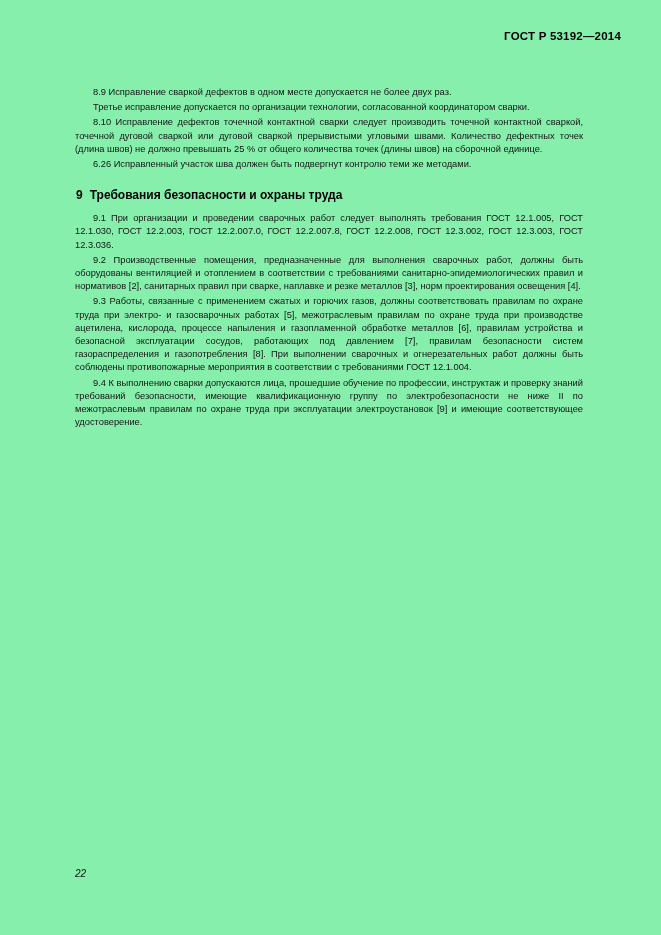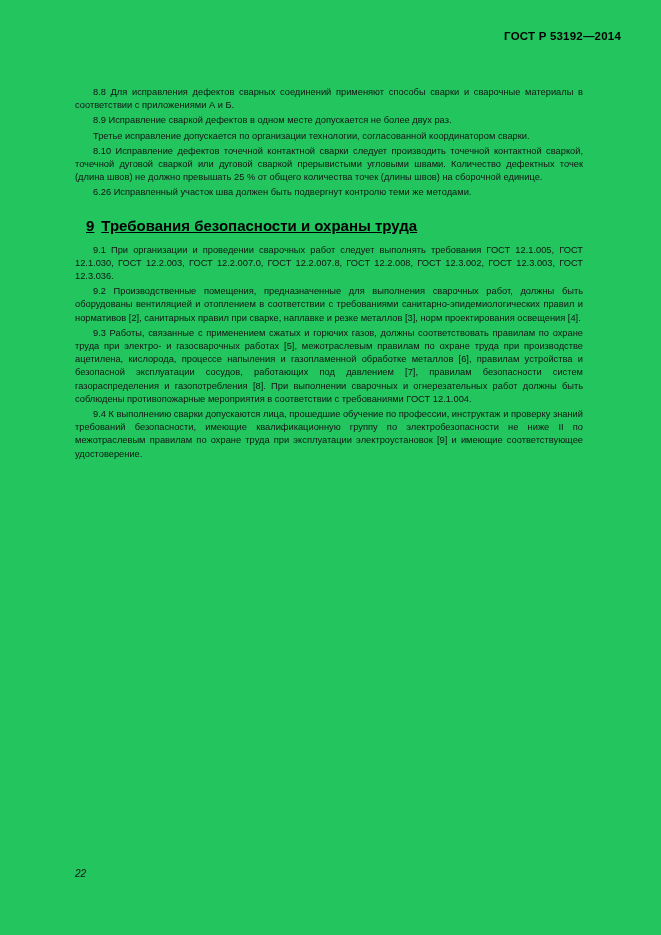--- a/index.html
+++ b/index.html
@@ -14,21 +14,21 @@
     color: #1a1a1a;
     position: relative;
     overflow: hidden;
   }
   .page {
     position: absolute;
     left: 0;
     top: 0;
     width: 661px;
     height: 935px;
-    background: #22c55e;
+    background: #86efac;
   }
   .header {
     position: absolute;
     left: 0;
     top: 30px;
     width: 621px;
     text-align: right;
     font-size: 11.5px;
     font-weight: bold;
     letter-spacing: 0.2px;
@@ -46,26 +46,25 @@
     line-height: 13.2px;
     text-align: justify;
     text-indent: 18px;
     color: #141414;
     hyphens: manual;
   }
   p.para + p.para {
     margin-top: 2px;
   }
   .section-title {
-    margin: 17px 0 10px 11px;
-    font-size: 15px;
+    margin: 17px 0 10px 1px;
+    font-size: 12px;
     font-weight: bold;
     text-indent: 0;
     color: #000000;
-    text-decoration: underline;
   }
   .section-title .num {
     margin-right: 7px;
   }
   .page-number {
     position: absolute;
     left: 75px;
     top: 868px;
     font-size: 10px;
     color: #141414;
@@ -74,21 +73,20 @@
 </style>
 </head>
 <body>
 
 <div class="page">
 
   <div class="header">ГОСТ Р 53192—2014</div>
 
   <div class="content">
 
-    <p class="para">8.8  Для исправления дефектов сварных соединений применяют способы сварки и сварочные материалы в соответствии с приложениями А и Б.</p>
     <p class="para">8.9  Исправление сваркой дефектов в одном месте допускается не более двух раз.</p>
     <p class="para">Третье исправление допускается по организации технологии, согласованной координатором сварки.</p>
     <p class="para">8.10  Исправление дефектов точечной контактной сварки следует производить точечной контактной сваркой, точечной дуговой сваркой или дуговой сваркой прерывистыми угловыми швами. Количество дефектных точек (длина швов) не должно превышать 25 % от общего количества точек (длины швов) на сборочной единице.</p>
     <p class="para">6.26  Исправленный участок шва должен быть подвергнут контролю теми же методами.</p>
 
     <div class="section-title">
       <span class="num">9</span><span>Требования безопасности и охраны труда</span>
     </div>
 
     <p class="para">9.1  При организации и проведении сварочных работ следует выполнять требования ГОСТ 12.1.005, ГОСТ 12.1.030, ГОСТ 12.2.003, ГОСТ 12.2.007.0, ГОСТ 12.2.007.8, ГОСТ 12.2.008, ГОСТ 12.3.002, ГОСТ 12.3.003, ГОСТ 12.3.036.</p>

